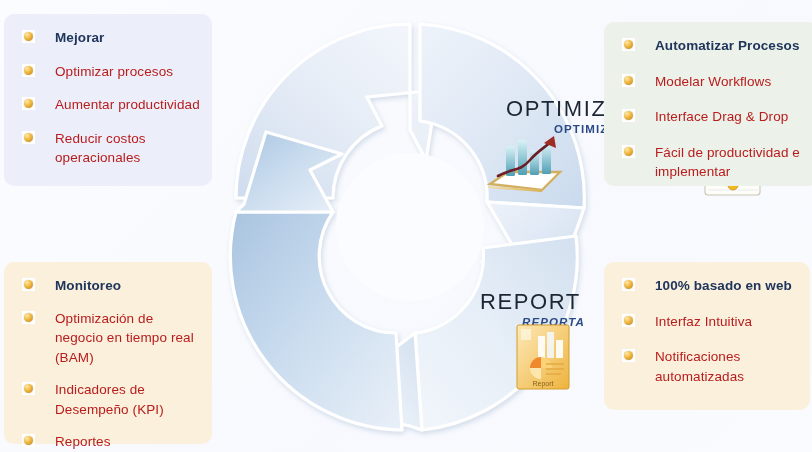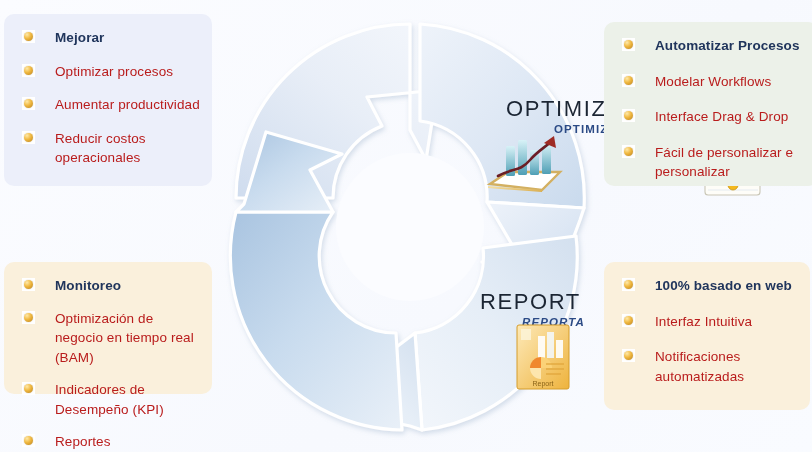--- a/index.html
+++ b/index.html
@@ -28,21 +28,21 @@
     border-radius: 10px;
     box-sizing: border-box;
     padding: 14px 12px 10px 10px;
   }
   .panel.blue   { background: #eceffa; }
   .panel.green  { background: #ecf1e9; }
   .panel.cream  { background: #faf0dc; }
 
   .panel-tl { left: 4px;   top: 14px;  width: 208px; height: 172px; }
   .panel-tr { left: 604px; top: 22px;  width: 214px; height: 164px; }
-  .panel-bl { left: 4px;   top: 262px; width: 208px; height: 132px; }
+  .panel-bl { left: 4px;   top: 262px; width: 208px; height: 182px; }
   .panel-br { left: 604px; top: 262px; width: 206px; height: 148px; }
 
   .item {
     display: flex;
     align-items: flex-start;
     margin-bottom: 11px;
   }
   .panel-tl .item { margin-bottom: 14px; }
   .panel-bl .item { margin-bottom: 13px; }
   .panel-br .item { margin-bottom: 16px; }
@@ -344,21 +344,21 @@
     <div class="item">
       <span class="bullet"></span>
       <span class="item-text">Modelar Workflows</span>
     </div>
     <div class="item">
       <span class="bullet"></span>
       <span class="item-text">Interface Drag &amp; Drop</span>
     </div>
     <div class="item">
       <span class="bullet"></span>
-      <span class="item-text">Fácil de personalizar e personalizar</span>
+      <span class="item-text">Fácil de productividad e implementar</span>
     </div>
   </div>
 
   <div class="panel cream panel-bl">
     <div class="item head">
       <span class="bullet"></span>
       <span class="item-text">Monitoreo</span>
     </div>
     <div class="item">
       <span class="bullet"></span>

